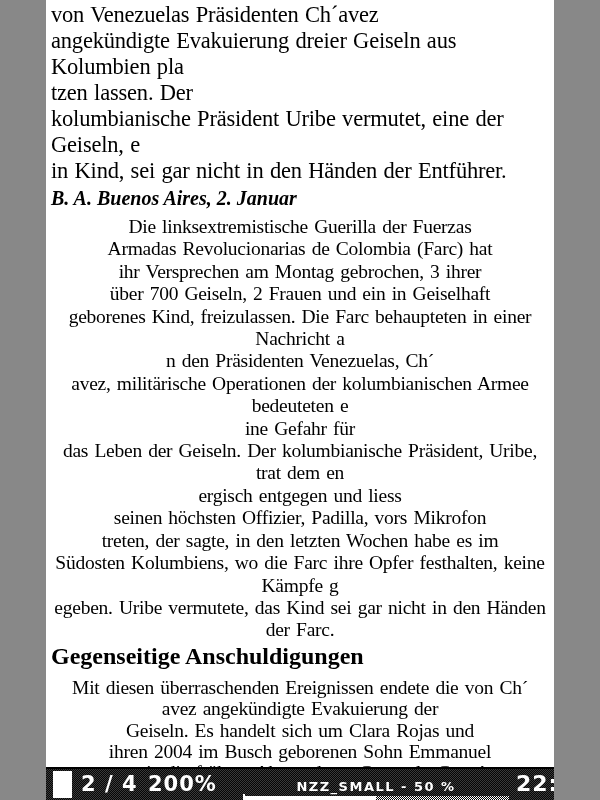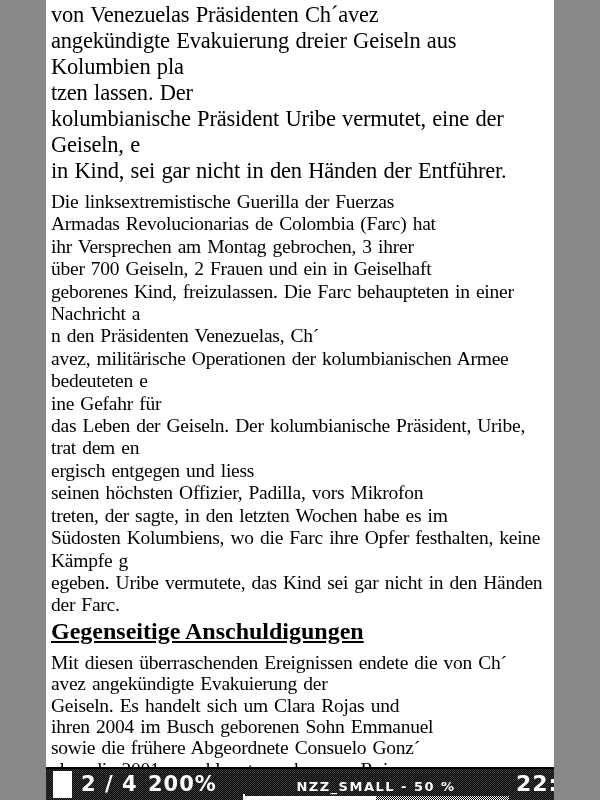--- a/index.html
+++ b/index.html
@@ -16,27 +16,27 @@
   .lead {
     font-size:22.5px; line-height:26px; word-spacing:1px;
     letter-spacing:-0.2px; margin:0;
   }
   .byline {
     font-size:20px; line-height:22px; font-weight:bold; font-style:italic;
     margin:3px 0 0 0;
   }
   .body-para {
     font-size:19.5px; line-height:22.4px; word-spacing:1.6px;
-    letter-spacing:-0.25px; margin:7px 0 0 0;
+    letter-spacing:-0.25px; margin:7px 0 0 0;text-align:center;
   }
   .body-para.p2 { line-height:21.4px; margin-top:7px; }
   .body-para.p3 { line-height:23px;  margin-top:5px; }
   .section-heading {
     font-size:24px; line-height:27px; font-weight:bold;
-    margin:1px 0 0 0; letter-spacing:0;text-decoration:underline;
+    margin:1px 0 0 0; letter-spacing:0;
   }
 
   
   .statusbar {
     position:absolute; left:0; right:0; bottom:0; height:31px; z-index:2;
     background-color:#1c1c1c;
     background-image:repeating-conic-gradient(#3a3a3a 0% 25%, #060606 0% 50%);
     background-size:2px 2px;
     border-top:2px solid #000;
     color:#fff; font-family:"DejaVu Sans", sans-serif; font-weight:700;
@@ -79,20 +79,21 @@
 <body>
 
 <div class="screen">
 
   <div class="content">
     <div class="lead lines">von Venezuelas Präsidenten Ch´avez
 angekündigte Evakuierung dreier Geiseln aus Kolumbien pla
 tzen lassen. Der
 kolumbianische Präsident Uribe vermutet, eine der Geiseln, e
 in Kind, sei gar nicht in den Händen der Entführer.</div>
+    <div class="byline">B. A. Buenos Aires, 2. Januar</div>
     <div class="body-para lines p1">Die linksextremistische Guerilla der Fuerzas
 Armadas Revolucionarias de Colombia (Farc) hat
 ihr Versprechen am Montag gebrochen, 3 ihrer
 über 700 Geiseln, 2 Frauen und ein in Geiselhaft
 geborenes Kind, freizulassen. Die Farc behaupteten in einer Nachricht a
 n den Präsidenten Venezuelas, Ch´
 avez, militärische Operationen der kolumbianischen Armee bedeuteten e
 ine Gefahr für
 das Leben der Geiseln. Der kolumbianische Präsident, Uribe, trat dem en
 ergisch entgegen und liess

